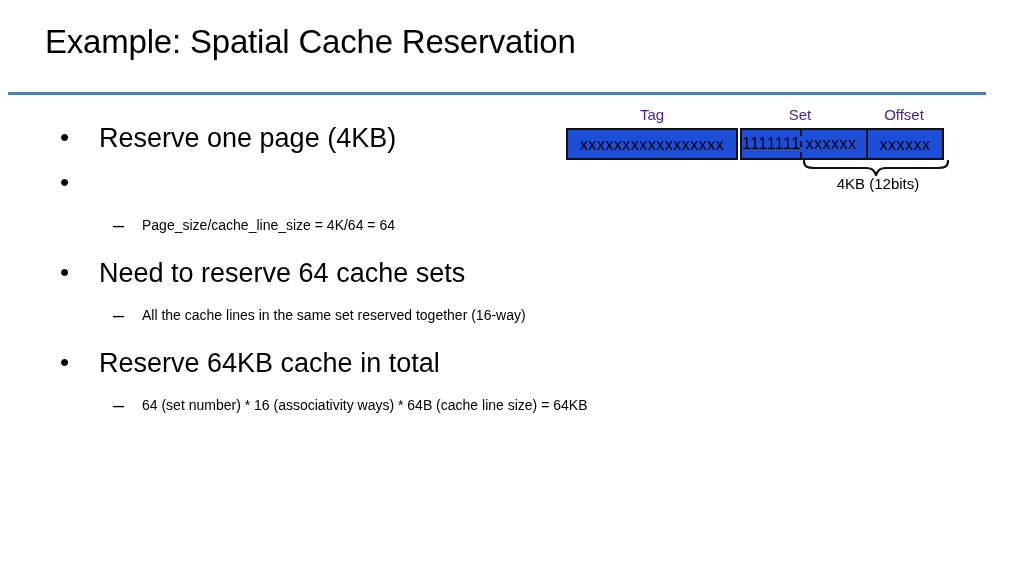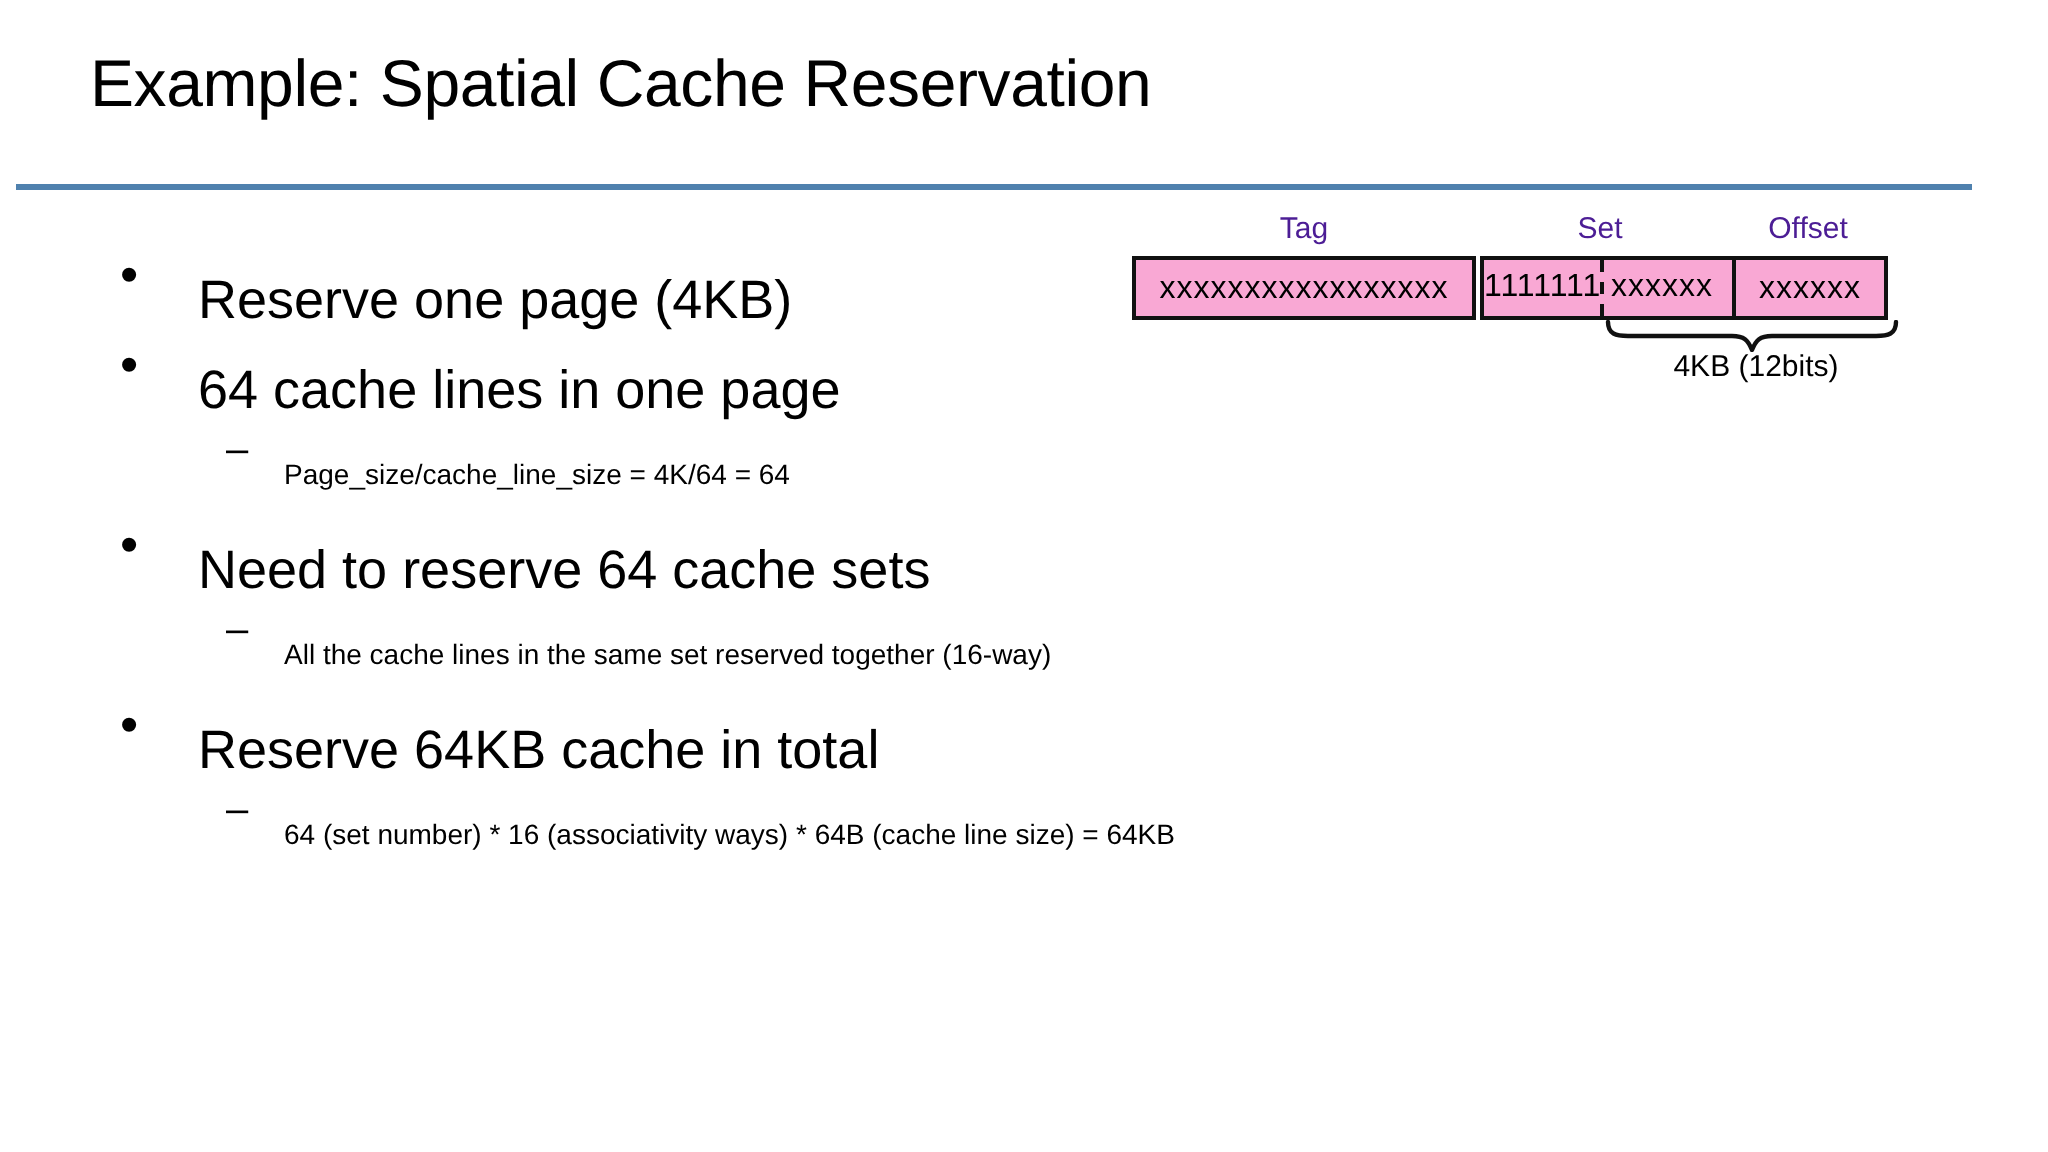--- a/index.html
+++ b/index.html
@@ -58,21 +58,21 @@
     left: 60px;
     top: 0;
     width: 20px;
     font-size: 26px;
     line-height: 38px;
     text-align: left;
   }
   .bullet-text {
     position: absolute;
     left: 99px;
-    top: 12px;
+    top: 0;
     font-size: 27px;
     line-height: 40px;
     white-space: nowrap;
   }
 
   .sub .bullet-marker {
     left: 113px;
     font-size: 20px;
     line-height: 34px;
   }
@@ -114,21 +114,21 @@
     position: absolute;
     left: 0;
     top: 22px;
     height: 34px;
   }
   .fbox {
     position: absolute;
     top: 0;
     height: 32px;
     border: 2px solid #111111;
-    background: #f9a8d4;
+    background: #1d4ed8;
     box-sizing: border-box;
     font-size: 16px;
     line-height: 29px;
     text-align: center;
     letter-spacing: 0.5px;
     white-space: nowrap;
     overflow: hidden;
   }
   .fbox-tag    { left: 0px;   width: 172px; }
   .fbox-set    { left: 174px; width: 144px; padding: 0; }
@@ -177,21 +177,20 @@
 
 <div class="body-list">
 
   <div class="bullet-row">
     <span class="bullet-marker">•</span>
     <span class="bullet-text">Reserve one page (4KB)</span>
   </div>
 
   <div class="bullet-row">
     <span class="bullet-marker">•</span>
-    <span class="bullet-text">64 cache lines in one page</span>
   </div>
 
   <div class="bullet-row sub">
     <span class="bullet-marker">–</span>
     <span class="bullet-text">Page_size/cache_line_size = 4K/64 = 64</span>
   </div>
 
   <div class="bullet-row">
     <span class="bullet-marker">•</span>
     <span class="bullet-text">Need to reserve 64 cache sets</span>

